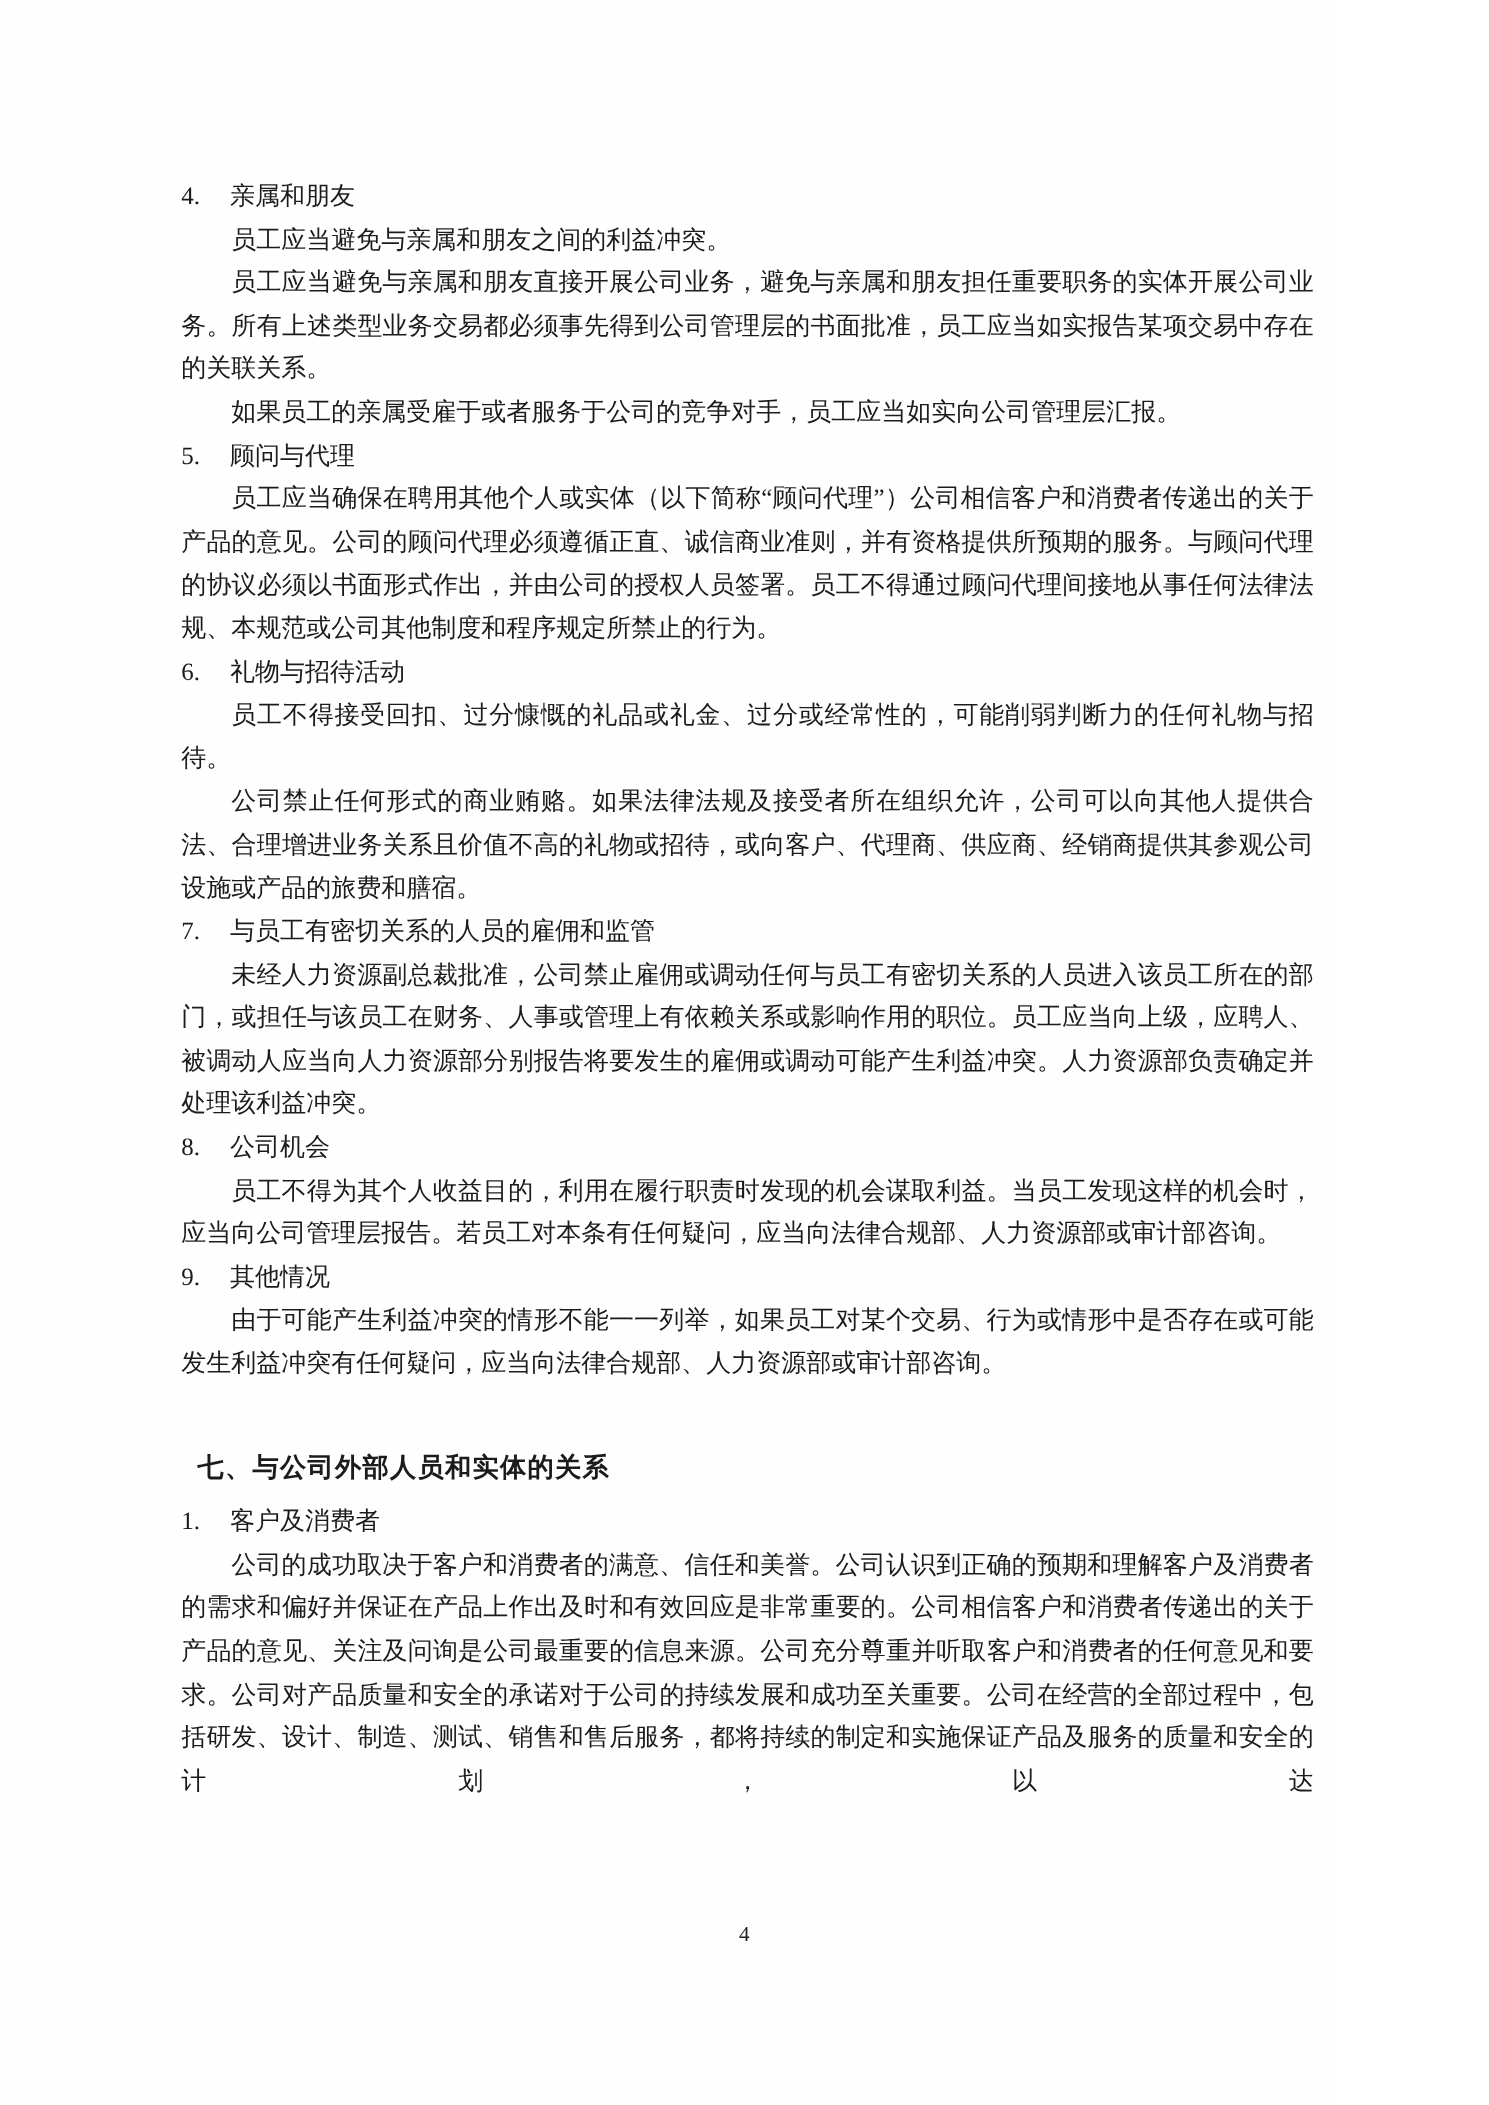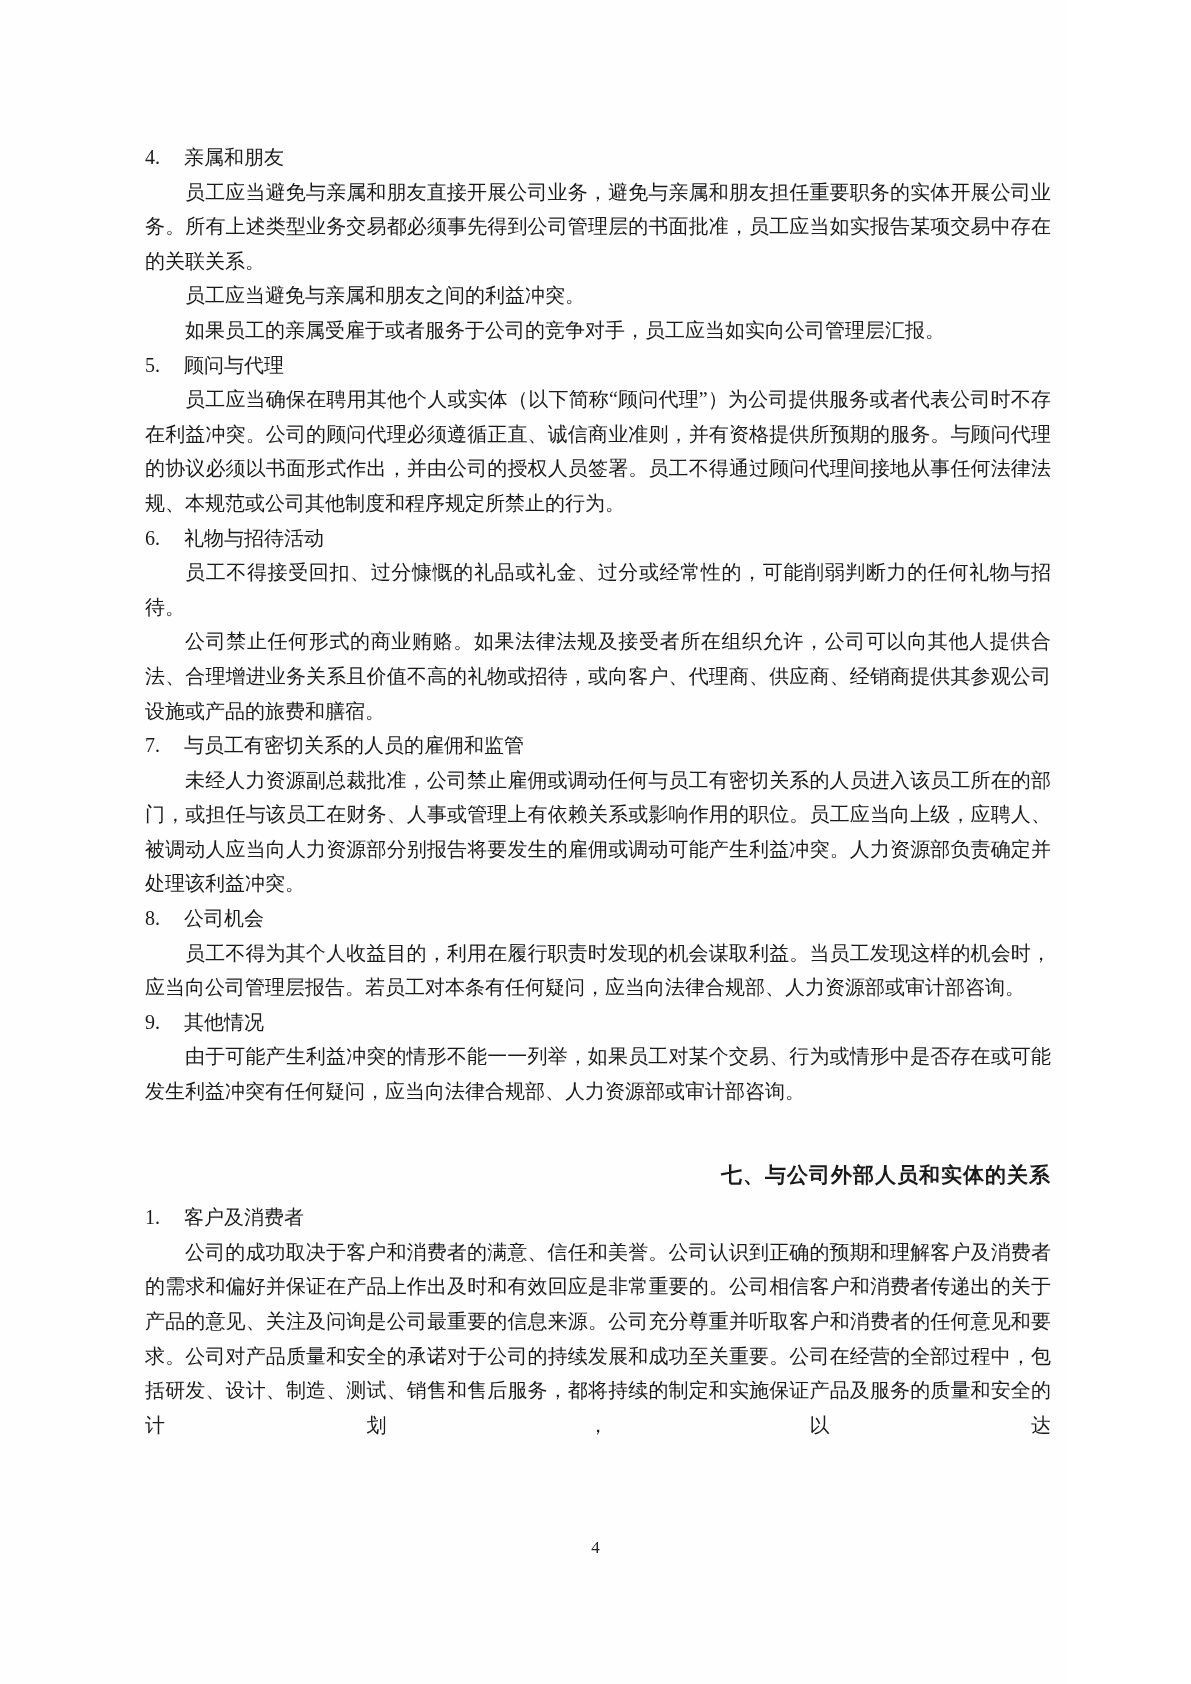--- a/index.html
+++ b/index.html
@@ -37,22 +37,22 @@
   }
   .para {
     text-indent: 2em;
   }
   .para.cont {
     text-align-last: justify;
   }
   .heading {
     font-weight: bold;
     font-size: 21px;
-    margin: 49px 0 8px 0;
-    text-align: right;
+    margin: 49px 0 8px 13px;
+    text-align: left;
     font-family: "Liberation Sans", "Liberation Serif", sans-serif;
     letter-spacing: 1px;
   }
   .footer {
     position: absolute;
     left: 0;
     top: 1536px;
     width: 1191px;
     text-align: center;
     font-size: 17px;
@@ -61,27 +61,27 @@
   }
 </style>
 </head>
 <body>
 
 <div class="page">
   <div class="content">
 
     <div class="block item"><span class="num">4.</span><span>亲属和朋友</span></div>
 
+    <p class="block para">员工应当避免与亲属和朋友之间的利益冲突。</p>
     <p class="block para">员工应当避免与亲属和朋友直接开展公司业务，避免与亲属和朋友担任重要职务的实体开展公司业务。所有上述类型业务交易都必须事先得到公司管理层的书面批准，员工应当如实报告某项交易中存在的关联关系。</p>
-    <p class="block para">员工应当避免与亲属和朋友之间的利益冲突。</p>
     <p class="block para">如果员工的亲属受雇于或者服务于公司的竞争对手，员工应当如实向公司管理层汇报。</p>
 
     <div class="block item"><span class="num">5.</span><span>顾问与代理</span></div>
 
-    <p class="block para">员工应当确保在聘用其他个人或实体（以下简称“顾问代理”）为公司提供服务或者代表公司时不存在利益冲突。公司的顾问代理必须遵循正直、诚信商业准则，并有资格提供所预期的服务。与顾问代理的协议必须以书面形式作出，并由公司的授权人员签署。员工不得通过顾问代理间接地从事任何法律法规、本规范或公司其他制度和程序规定所禁止的行为。</p>
+    <p class="block para">员工应当确保在聘用其他个人或实体（以下简称“顾问代理”）公司相信客户和消费者传递出的关于产品的意见。公司的顾问代理必须遵循正直、诚信商业准则，并有资格提供所预期的服务。与顾问代理的协议必须以书面形式作出，并由公司的授权人员签署。员工不得通过顾问代理间接地从事任何法律法规、本规范或公司其他制度和程序规定所禁止的行为。</p>
 
     <div class="block item"><span class="num">6.</span><span>礼物与招待活动</span></div>
 
     <p class="block para">员工不得接受回扣、过分慷慨的礼品或礼金、过分或经常性的，可能削弱判断力的任何礼物与招待。</p>
     <p class="block para">公司禁止任何形式的商业贿赂。如果法律法规及接受者所在组织允许，公司可以向其他人提供合法、合理增进业务关系且价值不高的礼物或招待，或向客户、代理商、供应商、经销商提供其参观公司设施或产品的旅费和膳宿。</p>
 
     <div class="block item"><span class="num">7.</span><span>与员工有密切关系的人员的雇佣和监管</span></div>
 
     <p class="block para">未经人力资源副总裁批准，公司禁止雇佣或调动任何与员工有密切关系的人员进入该员工所在的部门，或担任与该员工在财务、人事或管理上有依赖关系或影响作用的职位。员工应当向上级，应聘人、被调动人应当向人力资源部分别报告将要发生的雇佣或调动可能产生利益冲突。人力资源部负责确定并处理该利益冲突。</p>
 

